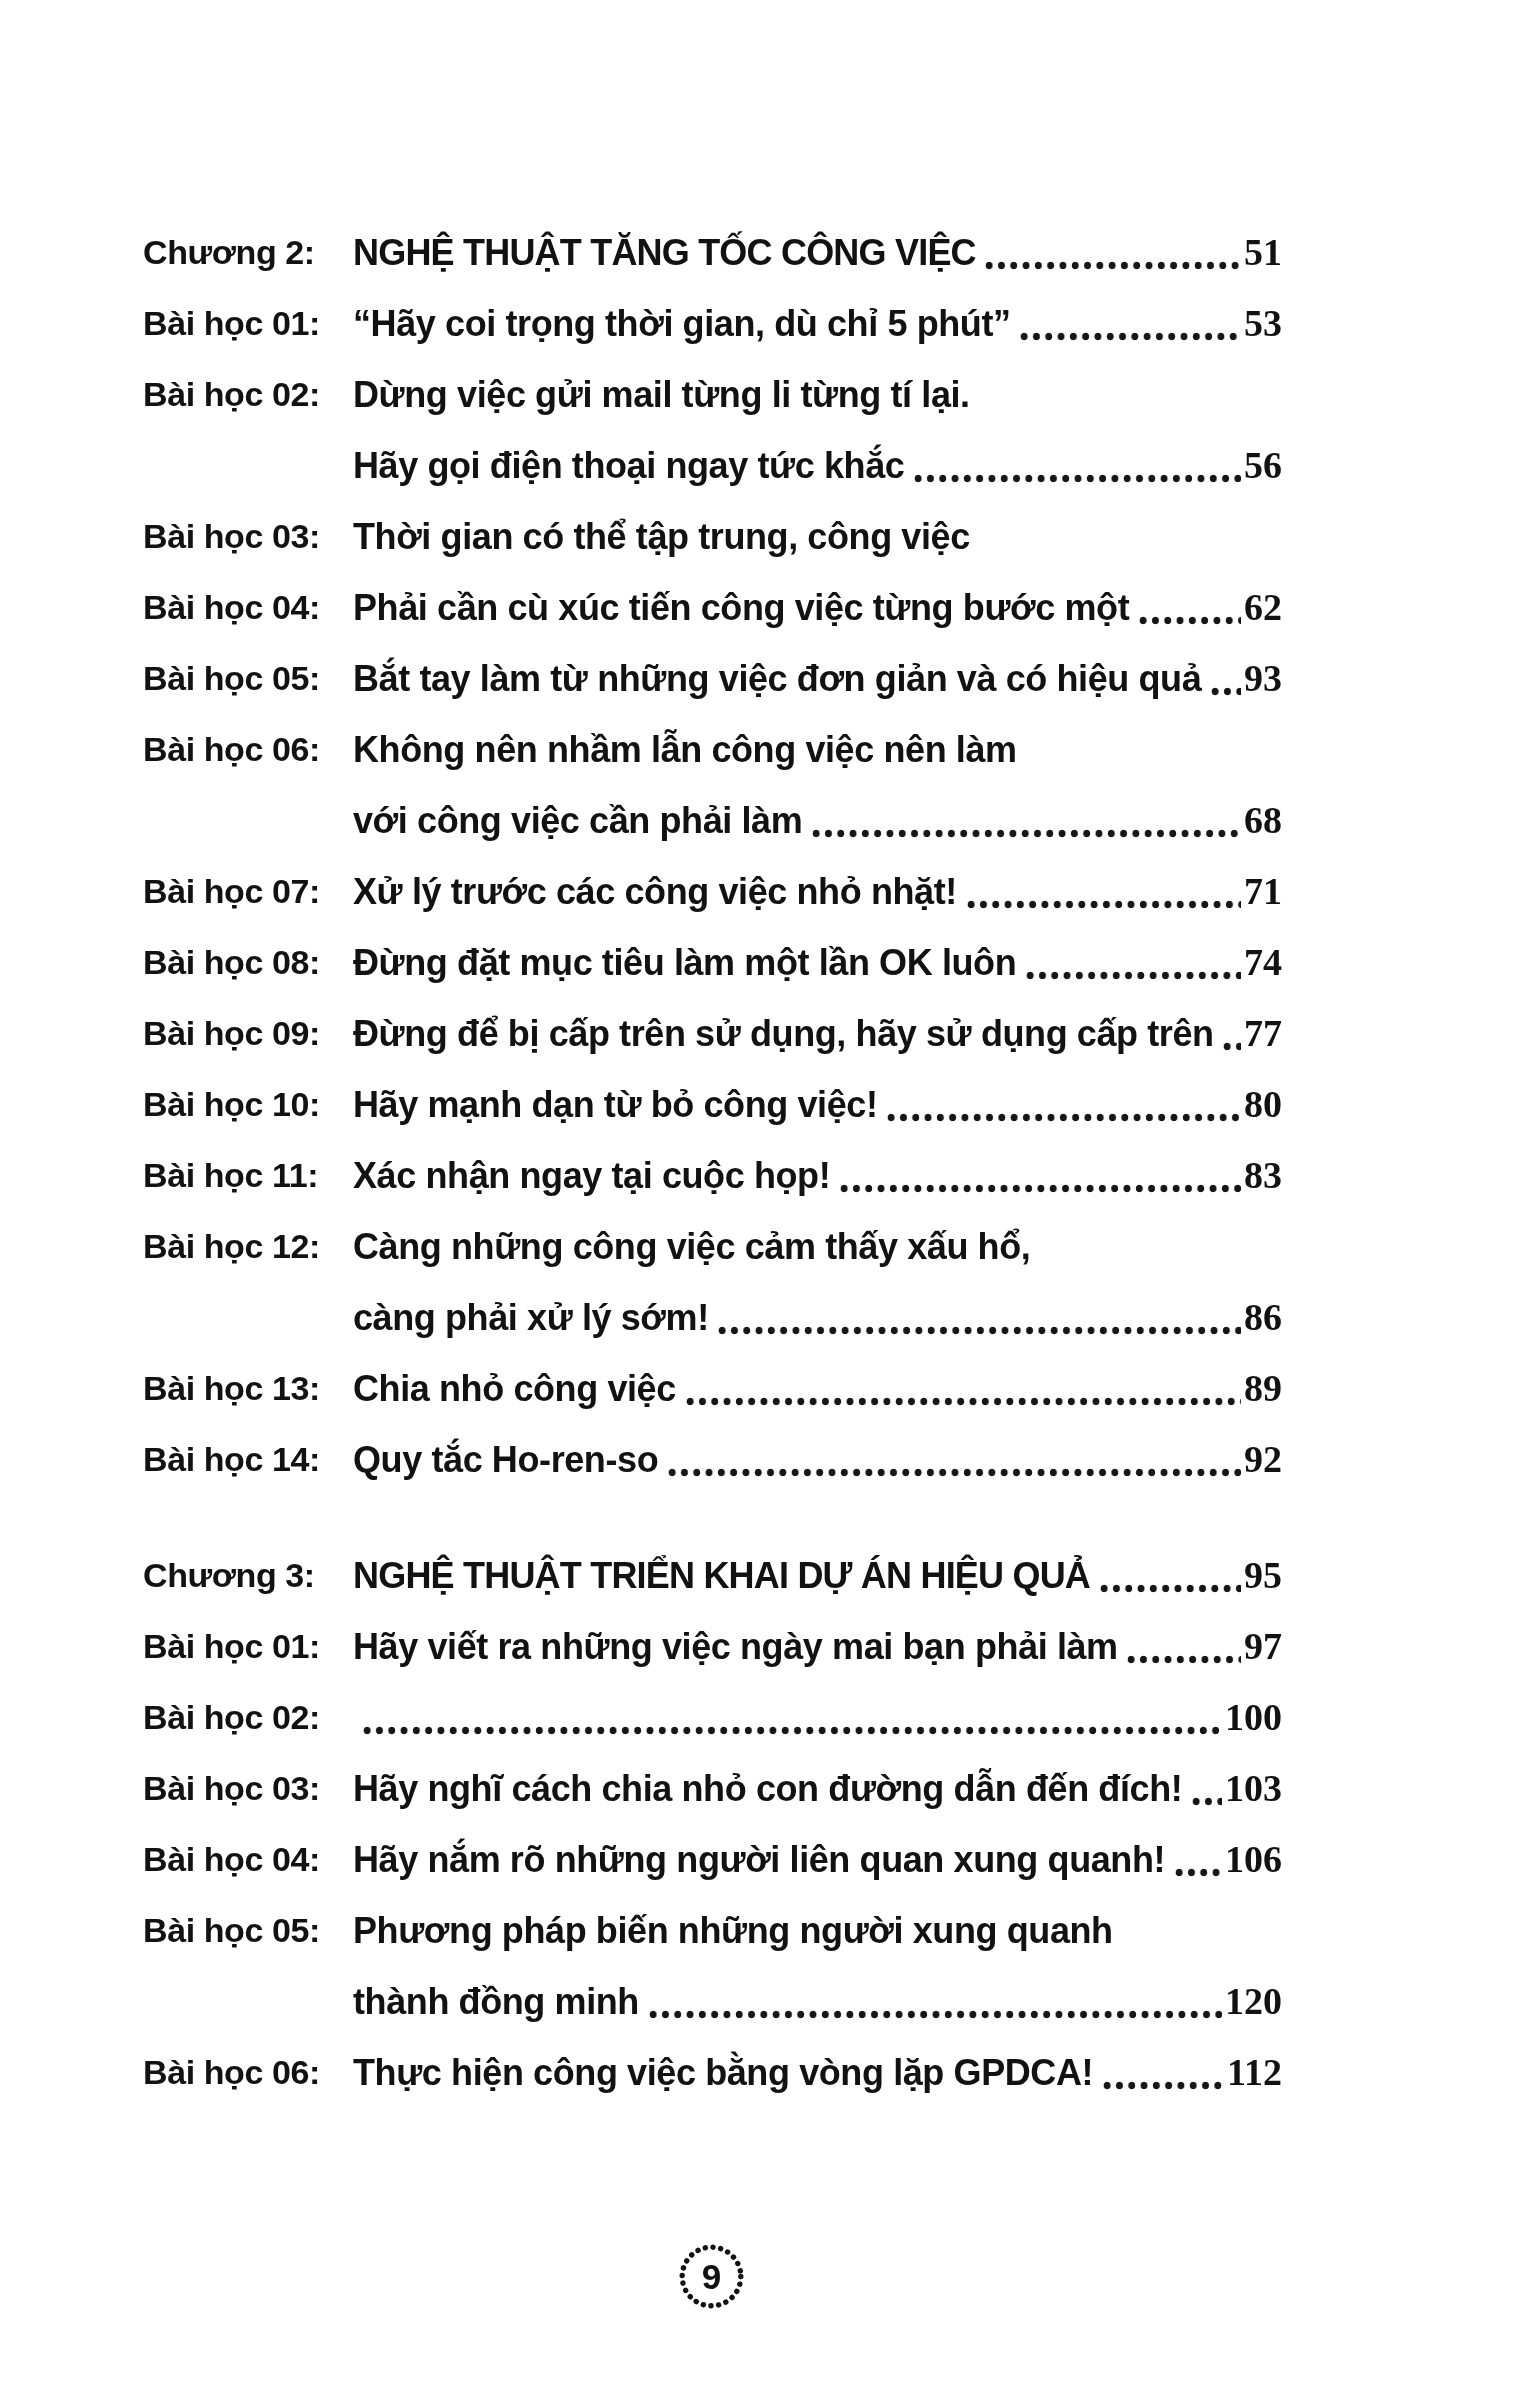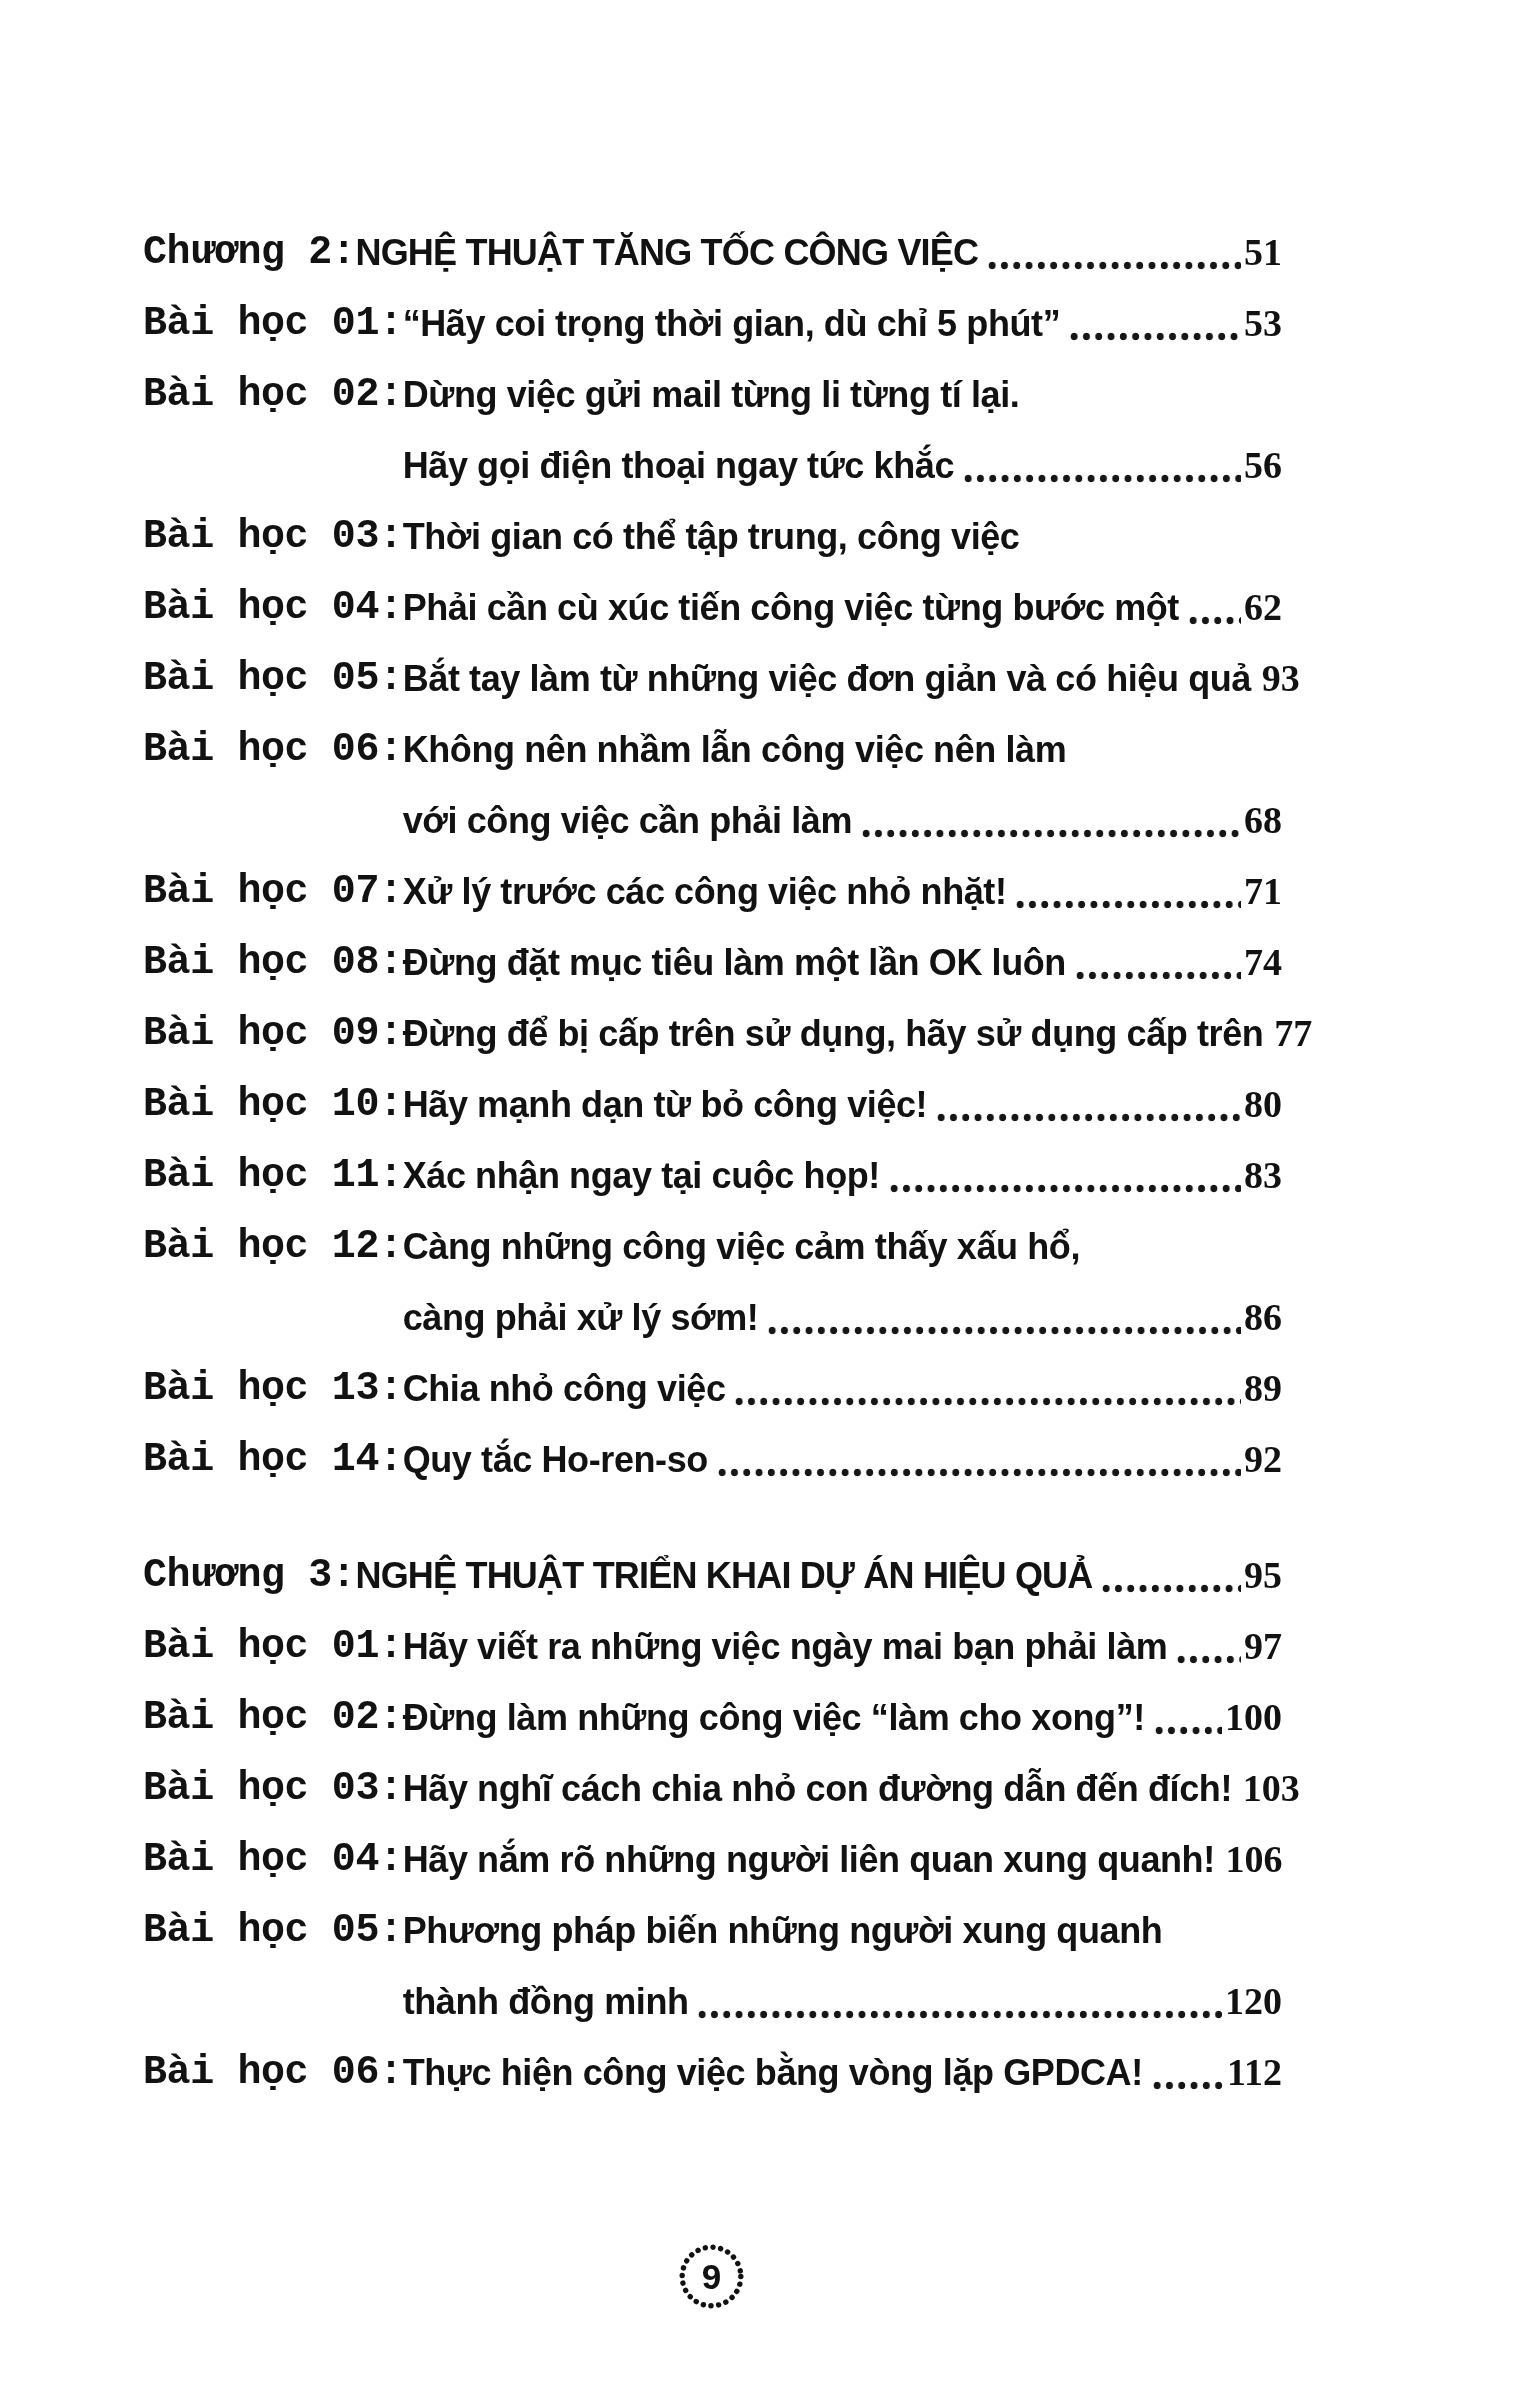--- a/index.html
+++ b/index.html
@@ -24,26 +24,25 @@
   }
   .toc-section + .toc-section {
     margin-top: 45px;
   }
   .toc-entry {
     display: flex;
     align-items: flex-start;
   }
   .toc-label {
     flex: 0 0 210px;
-    font-size: 40px;
+    font-size: 34px;
     font-weight: 700;
     line-height: 71px;
     white-space: nowrap;
     letter-spacing: -0.4px;
-    font-family: Liberation Mono, monospace;
   }
   .toc-body {
     flex: 1 1 auto;
     min-width: 0;
     display: flex;
     flex-direction: column;
   }
   .toc-line {
     display: flex;
     align-items: stretch;
@@ -285,21 +284,20 @@
               <span class="toc-text">Hãy viết ra những việc ngày mai bạn phải làm</span>
               <span class="dot-leader"></span>
               <span class="toc-page">97</span>
             </div>
           </div>
         </div>
         <div class="toc-entry">
           <div class="toc-label">Bài học 02:</div>
           <div class="toc-body">
             <div class="toc-line">
-              <span class="toc-text">Đừng làm những công việc “làm cho xong”!</span>
               <span class="dot-leader"></span>
               <span class="toc-page">100</span>
             </div>
           </div>
         </div>
         <div class="toc-entry">
           <div class="toc-label">Bài học 03:</div>
           <div class="toc-body">
             <div class="toc-line">
               <span class="toc-text">Hãy nghĩ cách chia nhỏ con đường dẫn đến đích!</span>

